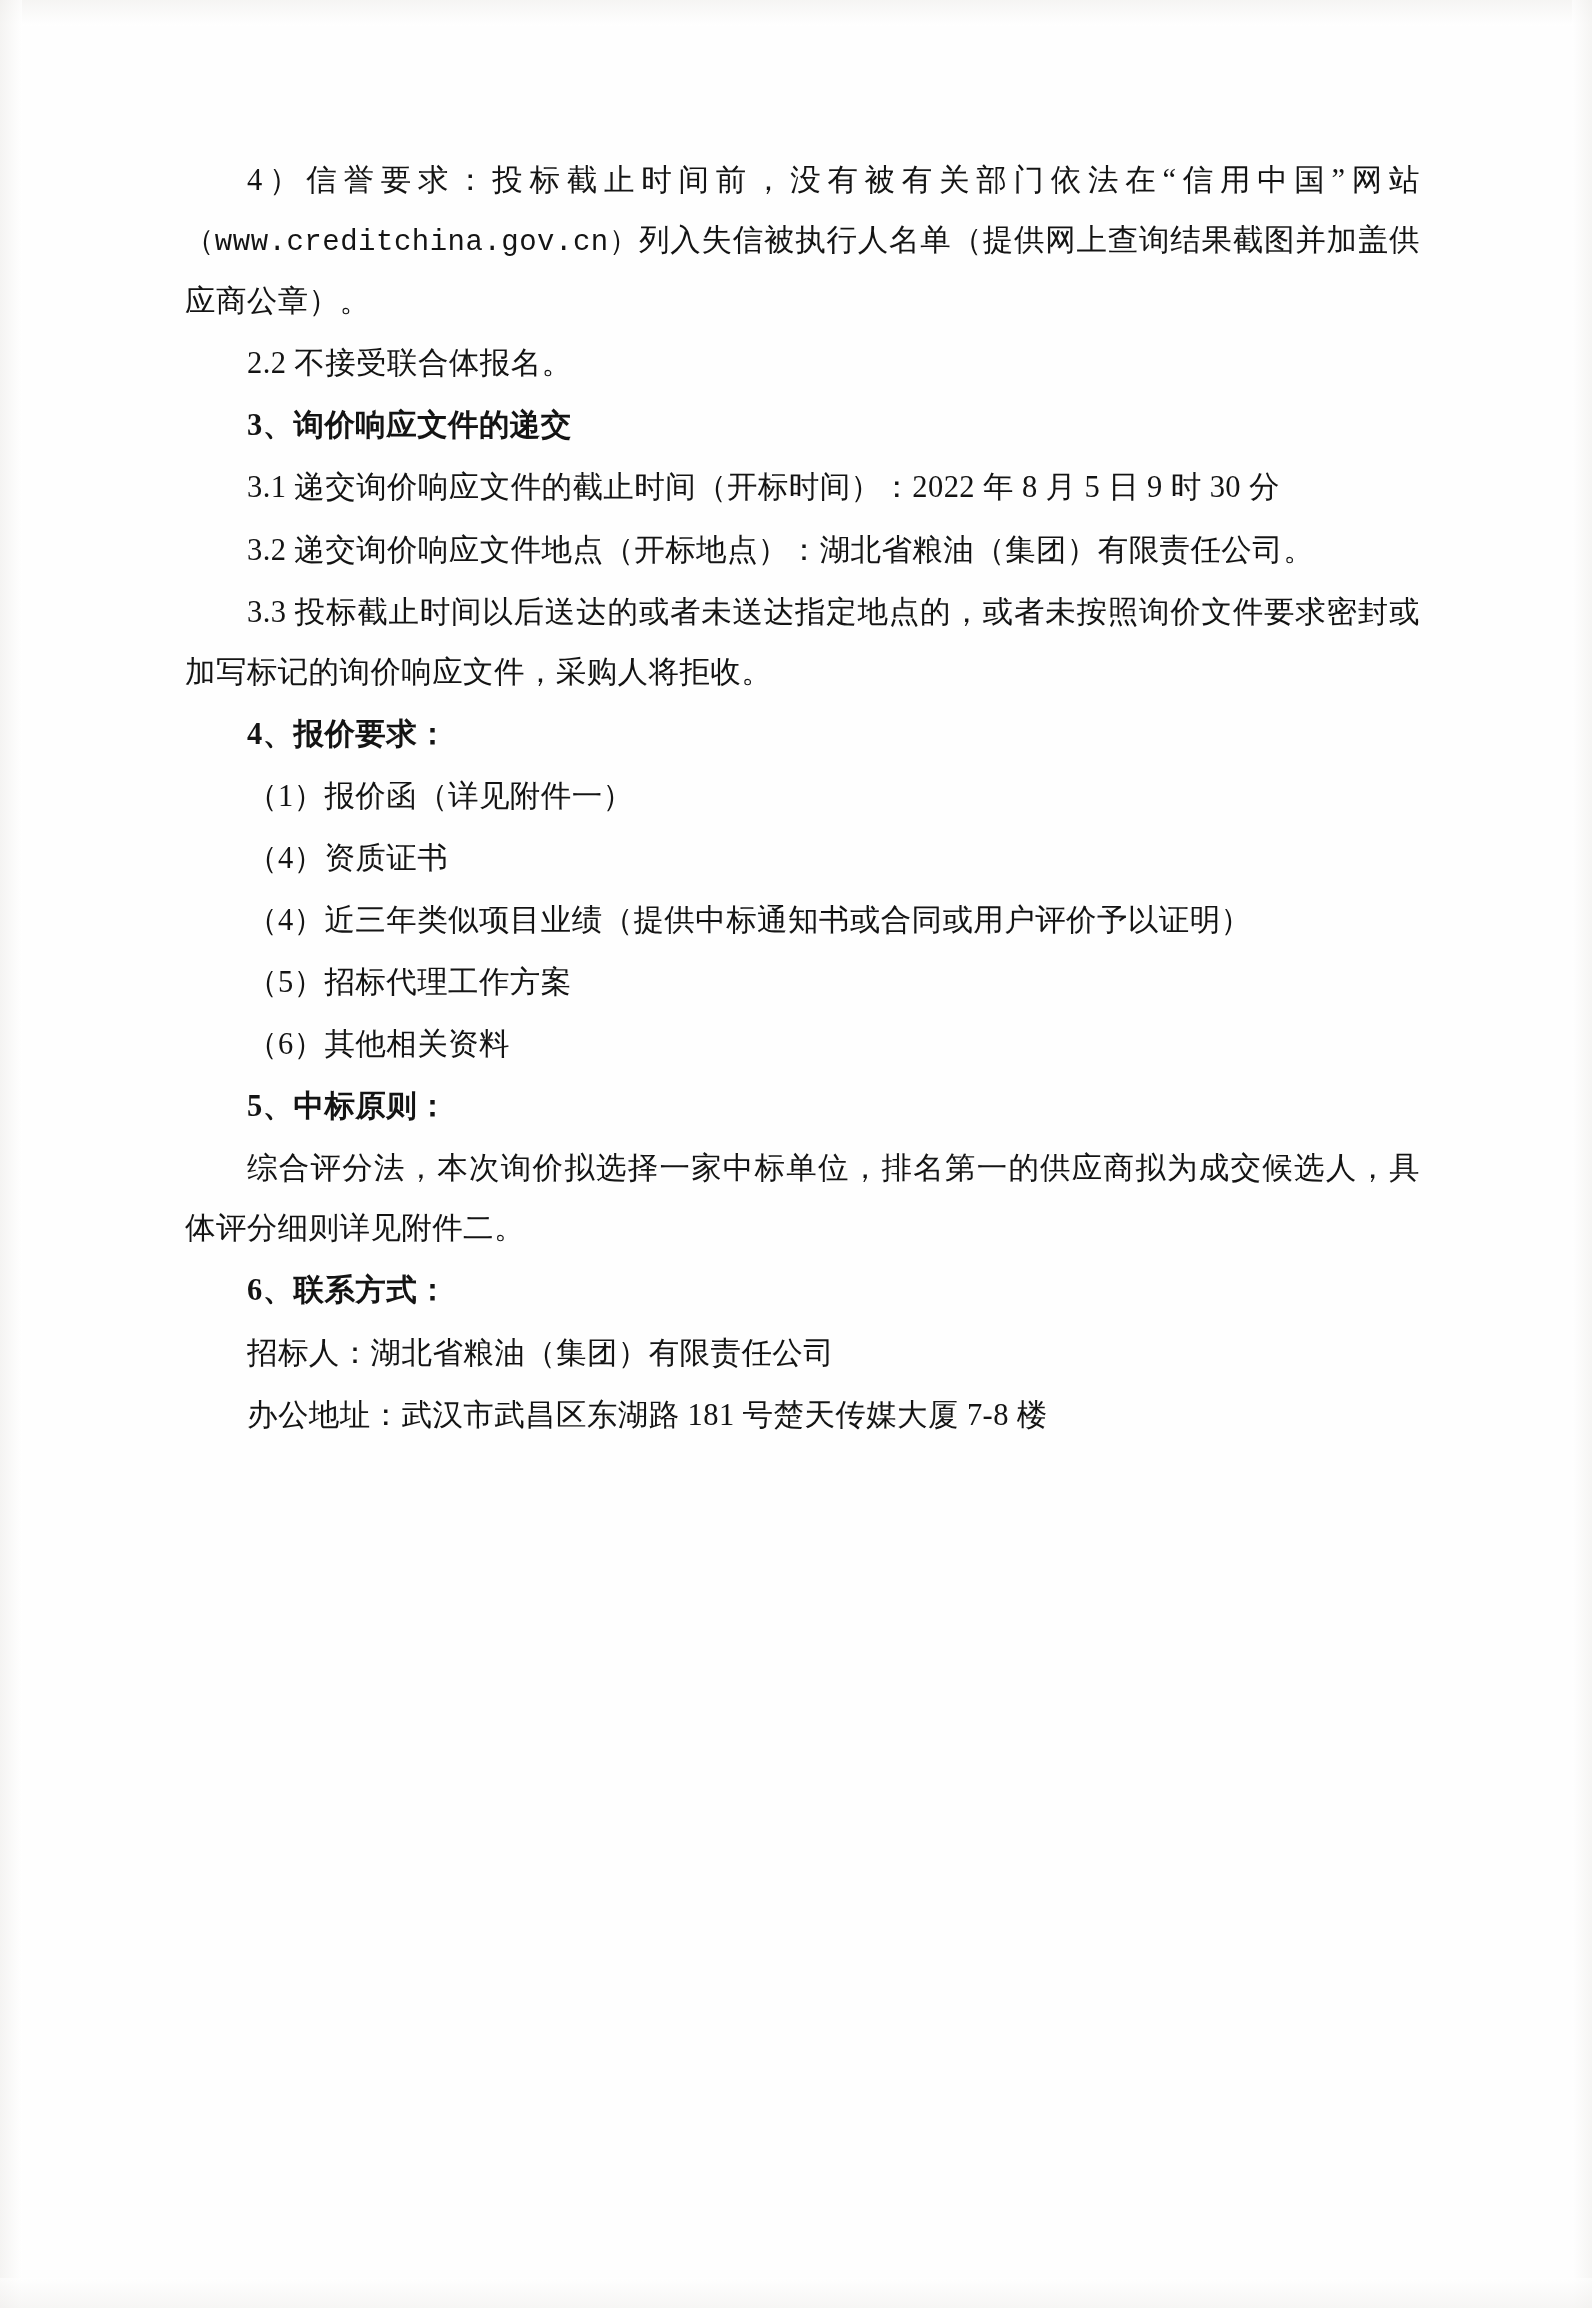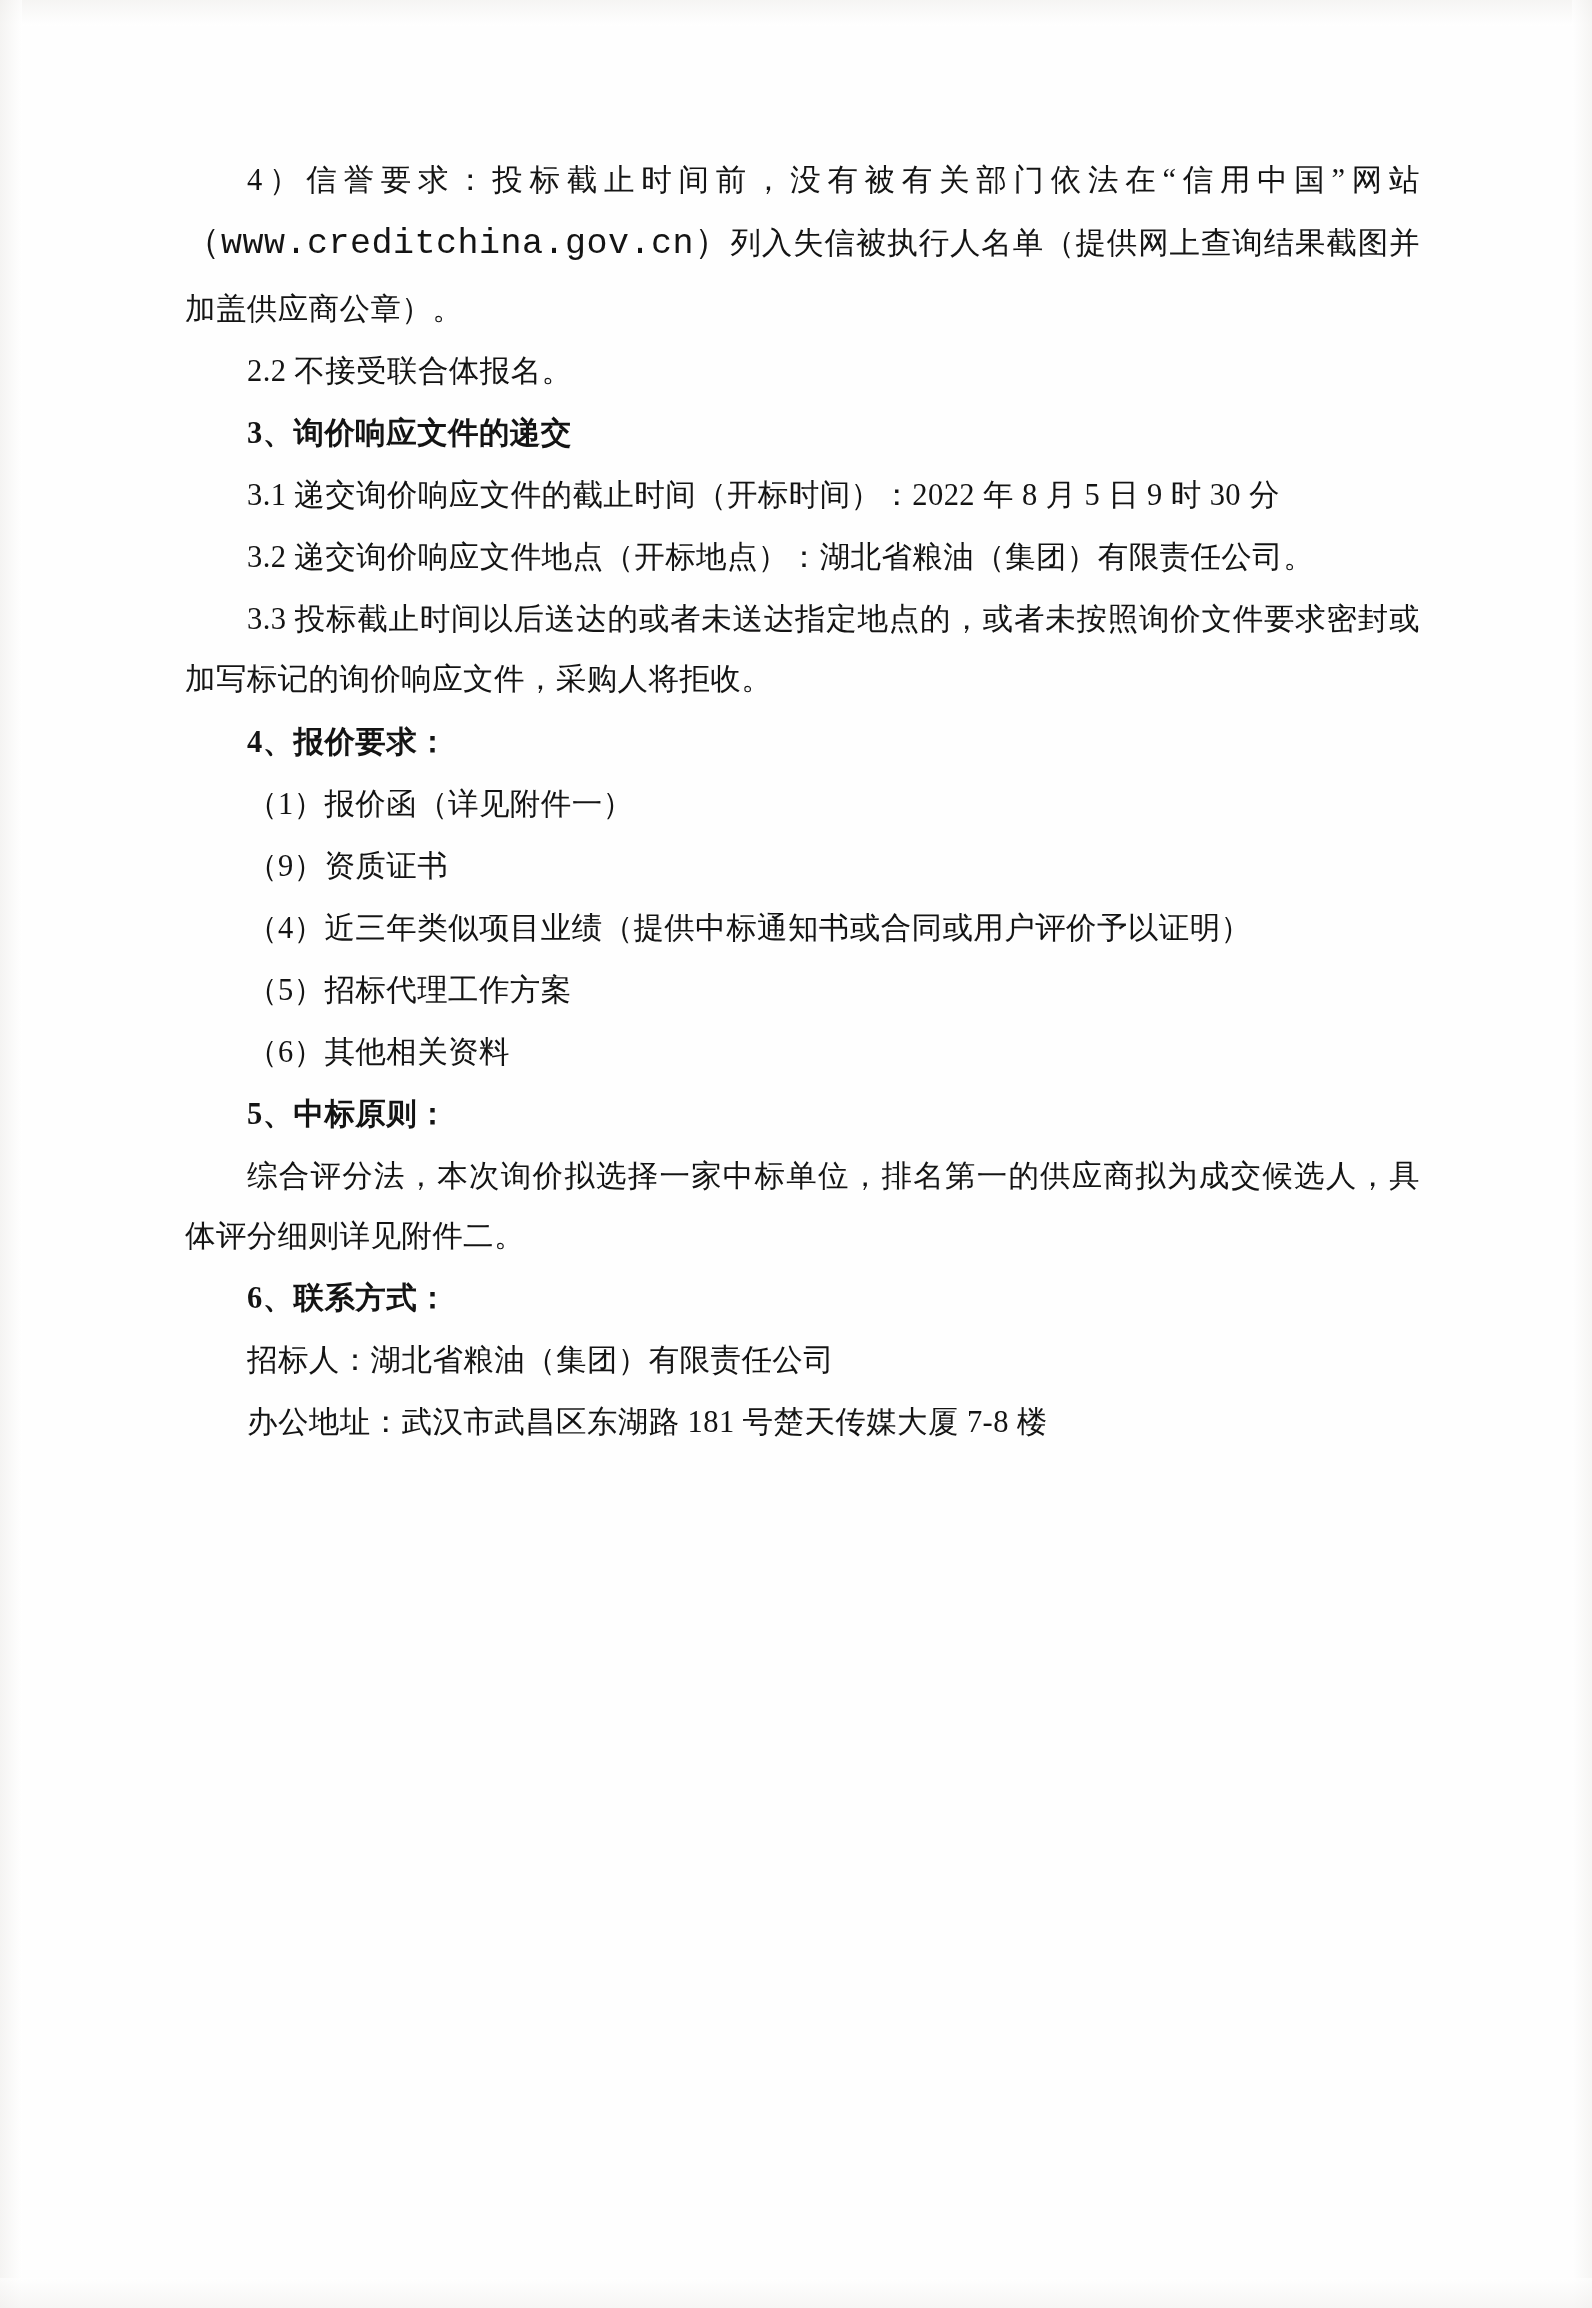--- a/index.html
+++ b/index.html
@@ -39,21 +39,21 @@
     color: #141414;
   }
   .indent {
     text-indent: 62px;
   }
   .bold {
     font-weight: bold;
   }
   .mono {
     font-family: "Liberation Mono", "DejaVu Sans Mono", monospace;
-    font-size: 35px;
+    font-size: 29px;
     letter-spacing: 0.5px;
   }
   
   .edge-top {
     position: absolute;
     top: 0; left: 0; right: 0; height: 26px;
     background: linear-gradient(to bottom, #f2f1ef, #ffffff);
     opacity: 0.7;
   }
   .edge-left {
@@ -86,21 +86,21 @@
 
   <div class="content" id="doc-content">
       <div class="para indent"><span>4）信誉要求：投标截止时间前，没有被有关部门依法在“信用中国”网站</span><span class="mono">（www.creditchina.gov.cn）</span><span>列入失信被执行人名单（提供网上查询结果截图并加盖供应商公章）。</span></div>
       <div class="para indent"><span>2.2 不接受联合体报名。</span></div>
       <div class="para indent bold"><span>3、询价响应文件的递交</span></div>
       <div class="para indent"><span>3.1 递交询价响应文件的截止时间（开标时间）：2022 年 8 月 5 日 9 时 30 分</span></div>
       <div class="para indent"><span>3.2 递交询价响应文件地点（开标地点）：湖北省粮油（集团）有限责任公司。</span></div>
       <div class="para indent"><span>3.3 投标截止时间以后送达的或者未送达指定地点的，或者未按照询价文件要求密封或加写标记的询价响应文件，采购人将拒收。</span></div>
       <div class="para indent bold"><span>4、报价要求：</span></div>
       <div class="para indent"><span>（1）报价函（详见附件一）</span></div>
-      <div class="para indent"><span>（9）资质证书</span></div>
+      <div class="para indent"><span>（4）资质证书</span></div>
       <div class="para indent"><span>（4）近三年类似项目业绩（提供中标通知书或合同或用户评价予以证明）</span></div>
       <div class="para indent"><span>（5）招标代理工作方案</span></div>
       <div class="para indent"><span>（6）其他相关资料</span></div>
       <div class="para indent bold"><span>5、中标原则：</span></div>
       <div class="para indent"><span>综合评分法，本次询价拟选择一家中标单位，排名第一的供应商拟为成交候选人，具体评分细则详见附件二。</span></div>
       <div class="para indent bold"><span>6、联系方式：</span></div>
       <div class="para indent"><span>招标人：湖北省粮油（集团）有限责任公司</span></div>
       <div class="para indent"><span>办公地址：武汉市武昌区东湖路 181 号楚天传媒大厦 7-8 楼</span></div>
     </div>
 </div>

